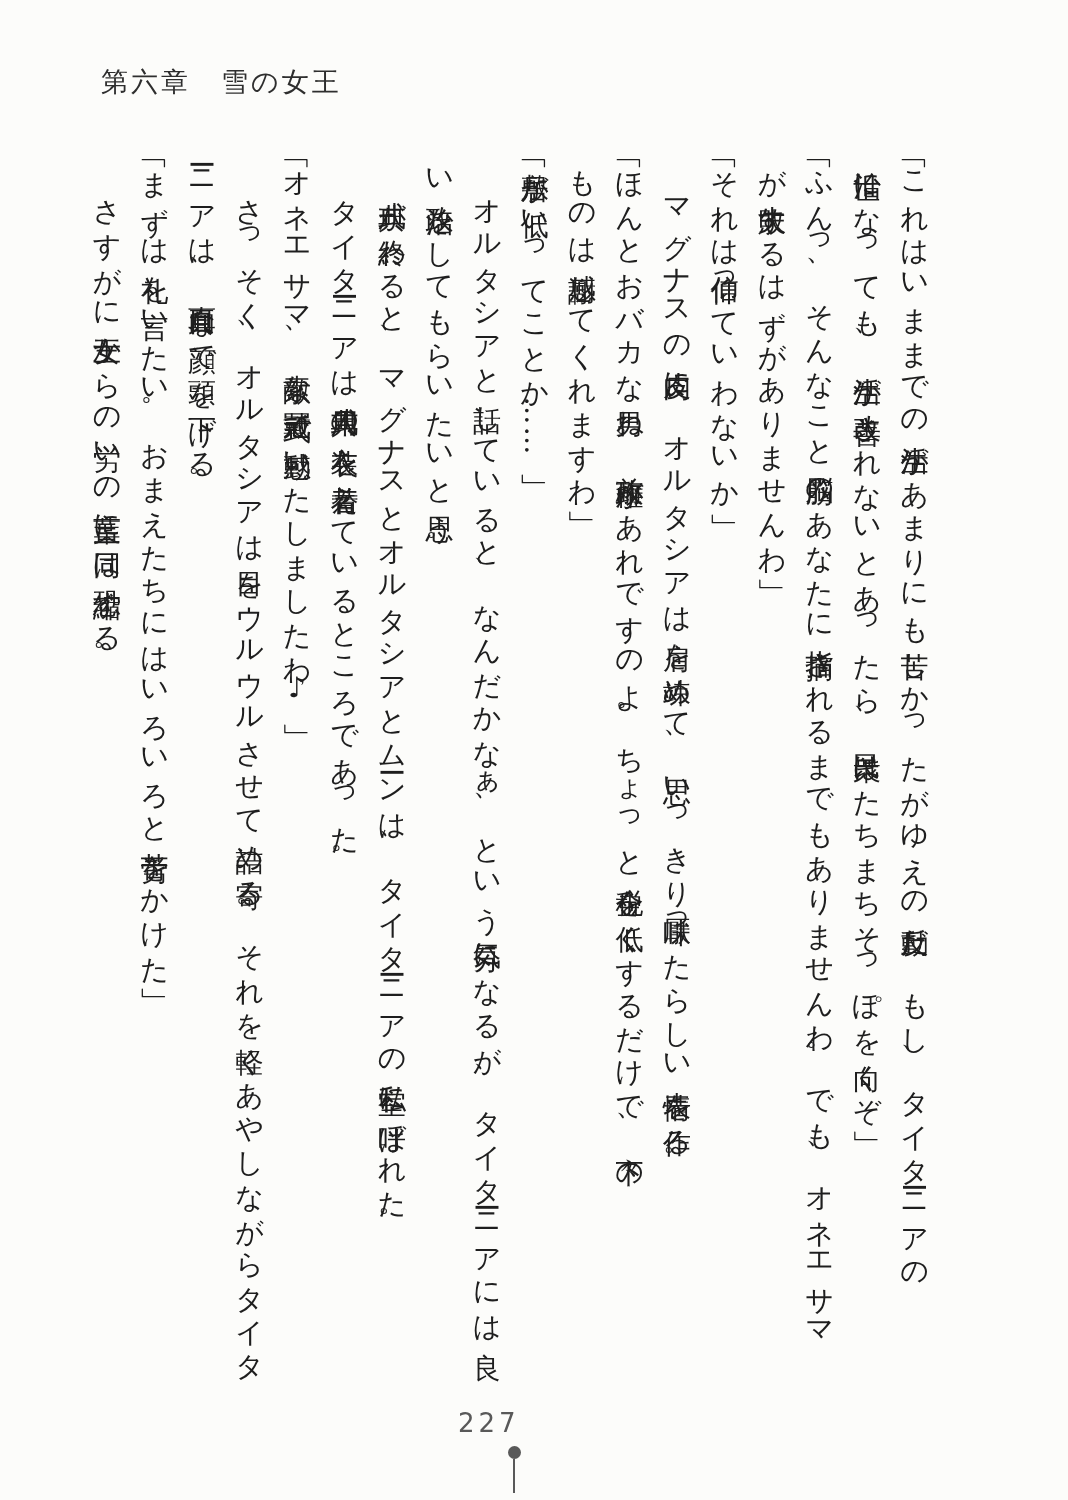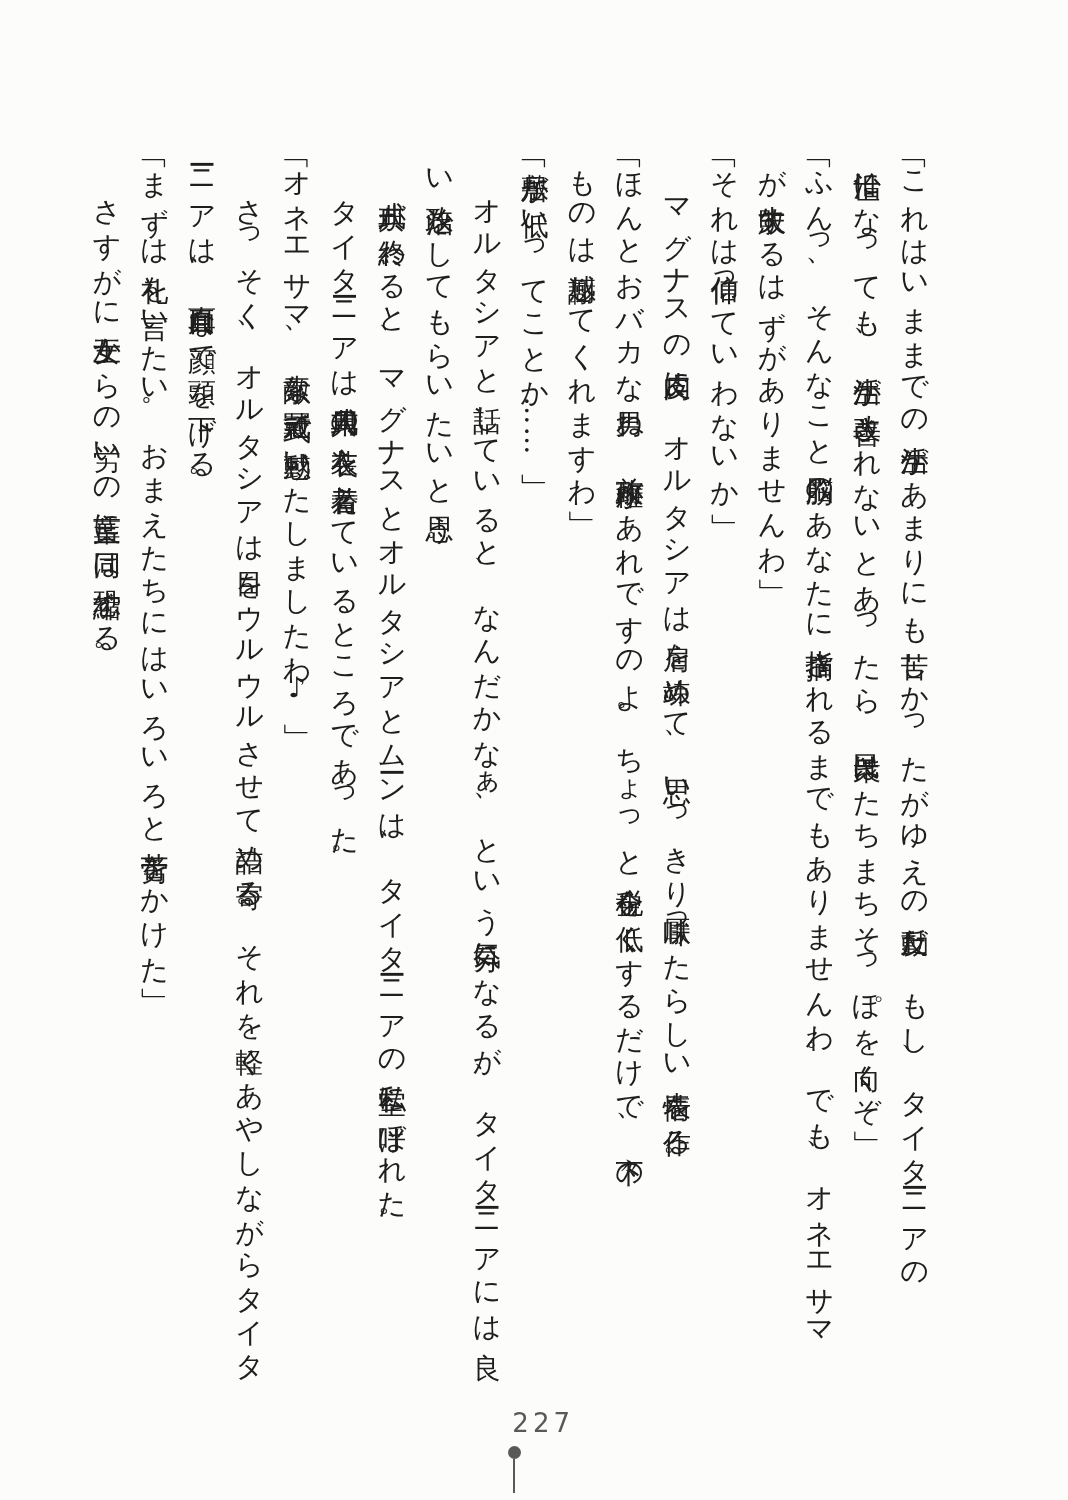--- a/index.html
+++ b/index.html
@@ -34,21 +34,21 @@
     letter-spacing: 2px;
     color: #1e1e1e;
   }
   .line {
     white-space: nowrap;
   }
   .footer {
     position: absolute;
     left: 454px; top: 1408px;
     width: 120px;
-    text-align: right;
+    text-align: left;
   }
   .page-number {
     font-family: "DejaVu Sans", sans-serif;
     font-size: 26px;
     color: #595959;
     letter-spacing: 4px;
     padding-left: 4px; 
   }
   .marker-dot {
     width: 13px; height: 13px;
@@ -60,20 +60,21 @@
     width: 2px; height: 34px;
     background: #595959;
     margin: 0 auto;
   }
 </style>
 </head>
 <body>
 
 <div class="page">
 
+  <div class="chapter-header">第六章　雪の女王</div>
 
   <div class="text-block" id="text-block">
       <div class="line">「これはいままでの生活があまりにも苦しかったがゆえの反動だ。もし、タイターニアの</div>
       <div class="line">治世になっても、生活が改善されないとあったら、民衆はたちまちそっぽを向くぞ」</div>
       <div class="line">「ふんっ、そんなこと脳筋のあなたに指摘されるまでもありませんわ。でも、オネエサマ</div>
       <div class="line">が失敗するはずがありませんわ」</div>
       <div class="line">「それは信仰っていわないか」</div>
       <div class="line">　マグナスの皮肉に、オルタシアは肩を竦めて、思いっきり厭味ったらしい表情を作る。</div>
       <div class="line">「ほんとおバカな男ね。前政権があれですのよ。ちょっと税金を低くするだけで、下々の</div>
       <div class="line">ものは感謝してくれますわ」</div>

